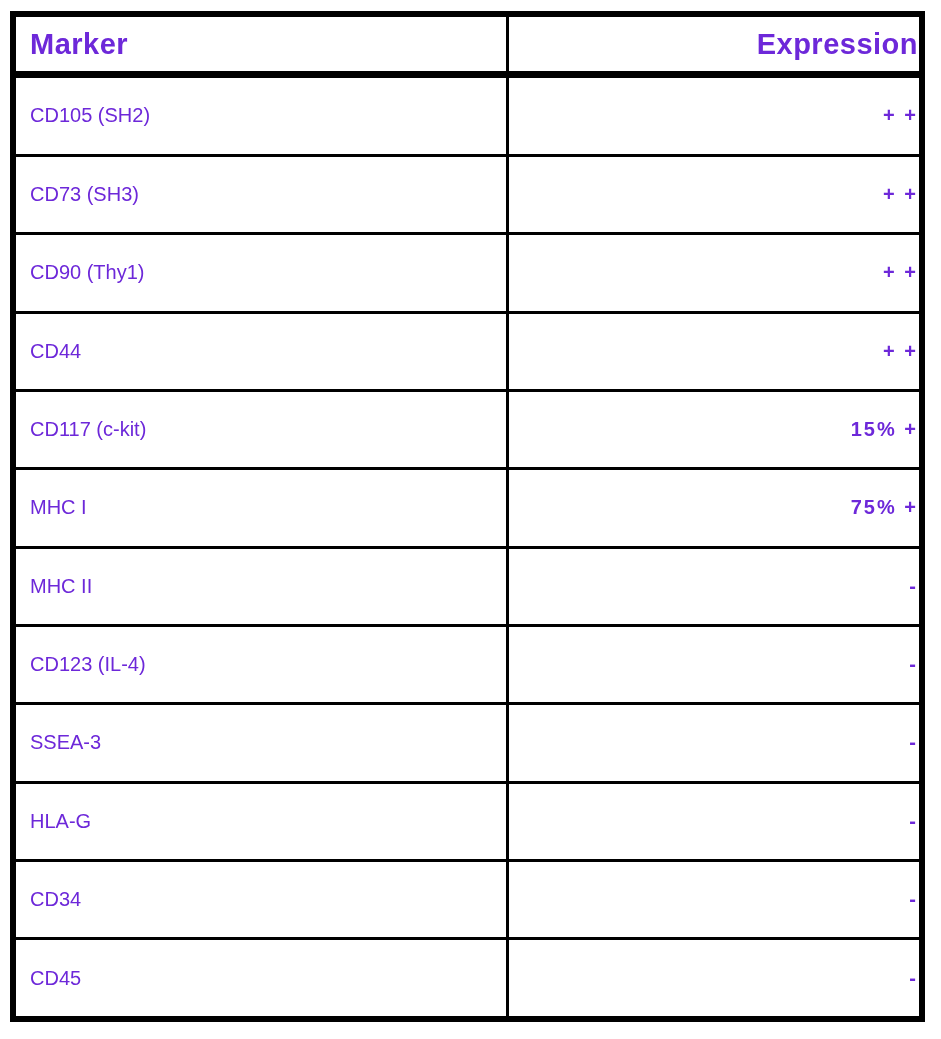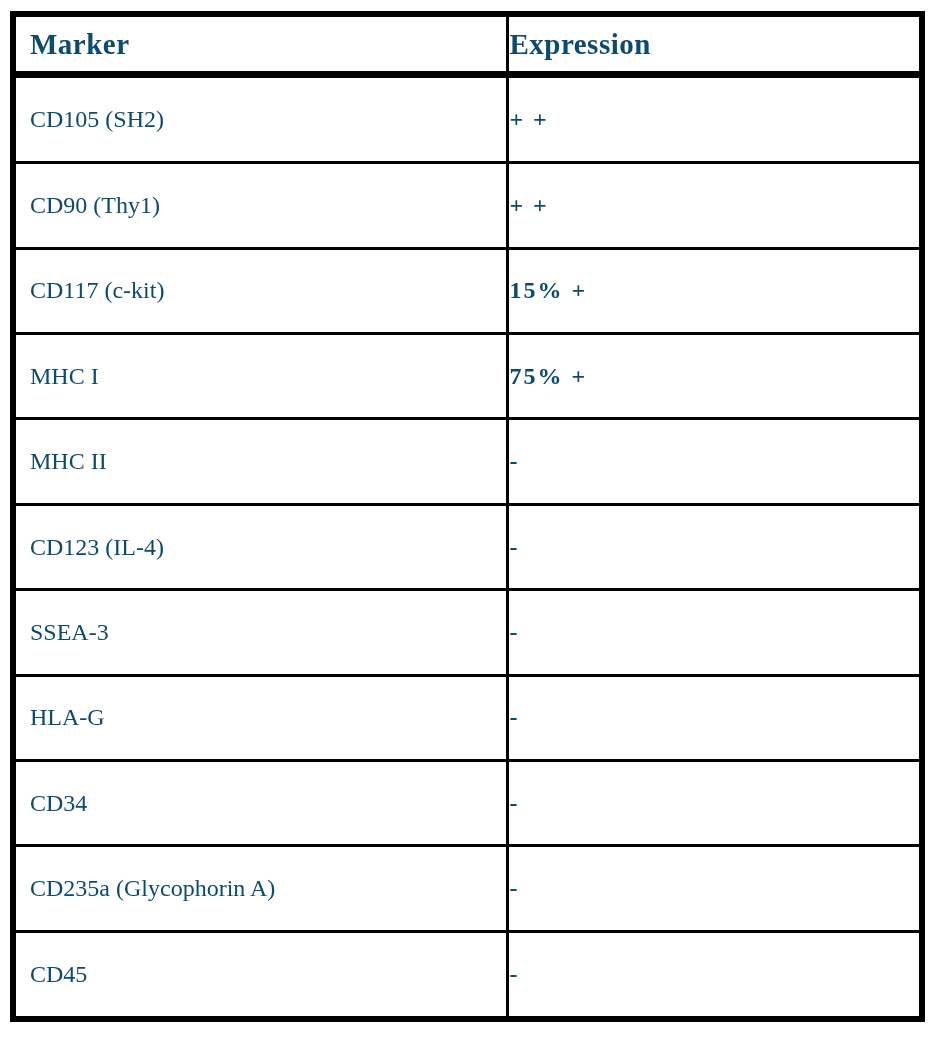--- a/index.html
+++ b/index.html
@@ -5,22 +5,22 @@
   html, body {
     margin: 0;
     padding: 0;
     background: #ffffff;
   }
   .page {
     position: relative;
     width: 941px;
     height: 1039px;
     background: #ffffff;
-    font-family: Liberation Serif, serif;
-    color: #0c4a6e;
+    font-family: Liberation Sans, sans-serif;
+    color: #6d28d9;
     overflow: hidden;
   }
   table.marker-table {
     position: absolute;
     left: 10px;
     top: 11px;
     width: 915px;
     height: 1011px;
     border-collapse: collapse;
     table-layout: fixed;
@@ -40,26 +40,26 @@
     font-size: 29px;
     letter-spacing: 0.5px;
   }
   th.col-marker, td.col-marker {
     width: 53.8%;
     text-align: left;
     padding-left: 14px;
   }
   th.col-expression, td.col-expression {
     width: 46.2%;
-    text-align: left;
+    text-align: right;
     padding-left: 0;
   }
   tbody td {
     height: 56px;
-    font-size: 24px;
+    font-size: 20px;
   }
   td.col-expression {
     font-weight: bold;
     letter-spacing: 2px;
   }
 </style>
 </head>
 <body>
 
 <div class="page">
@@ -69,21 +69,29 @@
         <th class="col-marker">Marker</th>
         <th class="col-expression">Expression</th>
       </tr>
     </thead>
     <tbody>
         <tr>
           <td class="col-marker">CD105 (SH2)</td>
           <td class="col-expression">+ +</td>
         </tr>
         <tr>
+          <td class="col-marker">CD73 (SH3)</td>
+          <td class="col-expression">+ +</td>
+        </tr>
+        <tr>
           <td class="col-marker">CD90 (Thy1)</td>
+          <td class="col-expression">+ +</td>
+        </tr>
+        <tr>
+          <td class="col-marker">CD44</td>
           <td class="col-expression">+ +</td>
         </tr>
         <tr>
           <td class="col-marker">CD117 (c-kit)</td>
           <td class="col-expression">15% +</td>
         </tr>
         <tr>
           <td class="col-marker">MHC I</td>
           <td class="col-expression">75% +</td>
         </tr>
@@ -101,22 +109,18 @@
         </tr>
         <tr>
           <td class="col-marker">HLA-G</td>
           <td class="col-expression">-</td>
         </tr>
         <tr>
           <td class="col-marker">CD34</td>
           <td class="col-expression">-</td>
         </tr>
         <tr>
-          <td class="col-marker">CD235a (Glycophorin A)</td>
-          <td class="col-expression">-</td>
-        </tr>
-        <tr>
           <td class="col-marker">CD45</td>
           <td class="col-expression">-</td>
         </tr>
       </tbody>
   </table>
 </div>
 
 </body></html>

